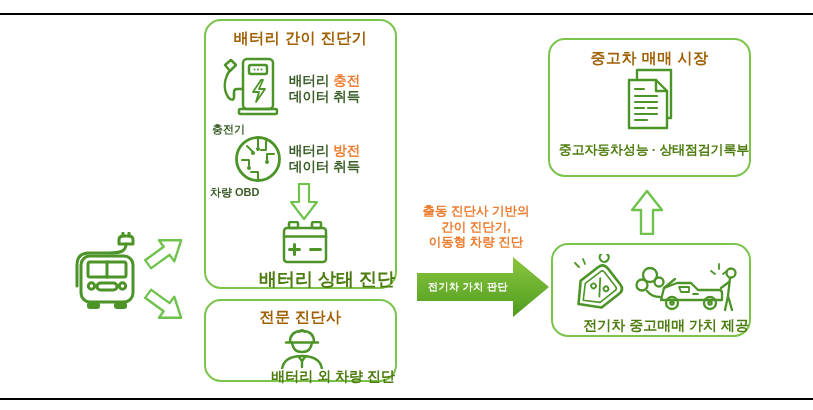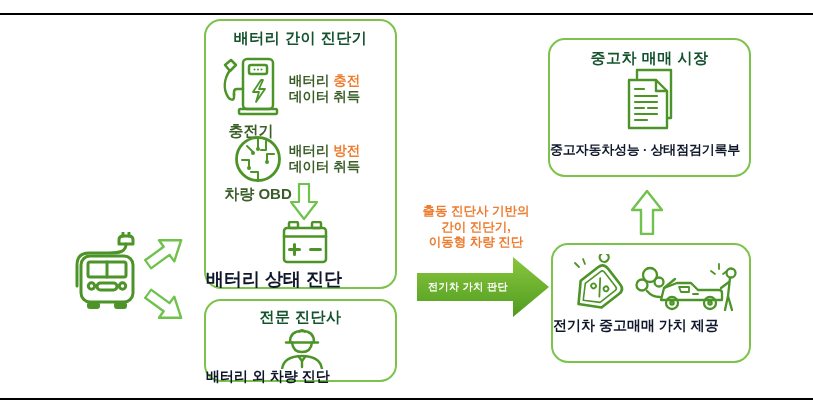--- a/index.html
+++ b/index.html
@@ -7,25 +7,25 @@
   .stage {
     position:relative; width:813px; height:410px; background:#ffffff;
     font-family:"Liberation Sans", sans-serif; overflow:hidden;
   }
   .rule { position:absolute; left:0; width:813px; height:2px; background:#000; }
   .rule-top { top:13px; }
   .rule-bottom { top:398px; }
 
   .gbox { position:absolute; border:2.5px solid #7cc34b; border-radius:17px; background:#fff; }
   .abs { position:absolute; }
-  .ttl { font-weight:bold; color:#14532d; text-align:center; font-size:15px; letter-spacing:0.5px; }
-  .cap { font-weight:bold; color:#0f172a; text-align:left; font-size:13.5px; }
+  .ttl { font-weight:bold; color:#a16207; text-align:center; font-size:15px; letter-spacing:0.5px; }
+  .cap { font-weight:bold; color:#4d7c0f; text-align:right; font-size:13.5px; }
   .item-text { font-weight:bold; color:#3b5e28; font-size:13.5px; line-height:16px; }
   .hl { color:#ed7d31;margin-top:47px; }
-  .minilbl { font-weight:bold; color:#3b5e28; font-size:15px; text-align:center; }
+  .minilbl { font-weight:bold; color:#3b5e28; font-size:11px; text-align:left; }
   .orange-note { color:#ed7d31; font-weight:bold; font-size:12.5px; line-height:15.5px; text-align:center; }
   .arrow-label { position:absolute; color:#fff; font-weight:bold; font-size:10px; text-align:center; letter-spacing:0.5px; }
 
   svg .st { stroke:#4d9428; fill:none; stroke-linecap:round; stroke-linejoin:round; }
   svg .fillg { fill:#4d9428; stroke:none; }
   svg .outline-arrow { stroke:#6fc24b; fill:#ffffff; stroke-linejoin:round; }
 </style>
 </head>
 <body>
 
@@ -154,21 +154,21 @@
     <defs>
       <linearGradient id="ag" x1="0" y1="0" x2="0" y2="1">
         <stop offset="0" stop-color="#8bc63f"></stop>
         <stop offset="1" stop-color="#4e9c1e"></stop>
       </linearGradient>
     </defs>
     <polygon points="0,17 96,17 96,1 132,31 96,61 96,45 0,45" fill="url(#ag)"></polygon>
   </svg>
   <div class="arrow-label" style="left:416px; top:280px; width:104px;">전기차 가치 판단</div>
 
-  <div class="gbox" style="left:551px; top:243px; width:200px; height:120px;">
+  <div class="gbox" style="left:551px; top:243px; width:200px; height:94px;">
     <svg class="abs" style="left:13px; top:9px;" width="66" height="62" viewBox="0 0 66 62">
       <g transform="rotate(-38 33 34)">
         <g class="st" stroke-width="2.6">
           <path d="M7,34 L23,17 H45 Q52,17 52,24 V44 Q52,51 45,51 H23 Z"></path>
           <path d="M13,34 L25,22 H44 Q47,22 47,25 V43 Q47,46 44,46 H25 Z" stroke-width="1.6"></path>
           <circle cx="30" cy="29" r="2.4" stroke-width="1.8"></circle>
           <circle cx="38" cy="39" r="2.4" stroke-width="1.8"></circle>
           <path d="M40,27 L28,41" stroke-width="1.8"></path>
           <circle cx="56" cy="13" r="4.5" stroke-width="2.2"></circle>
         </g>

